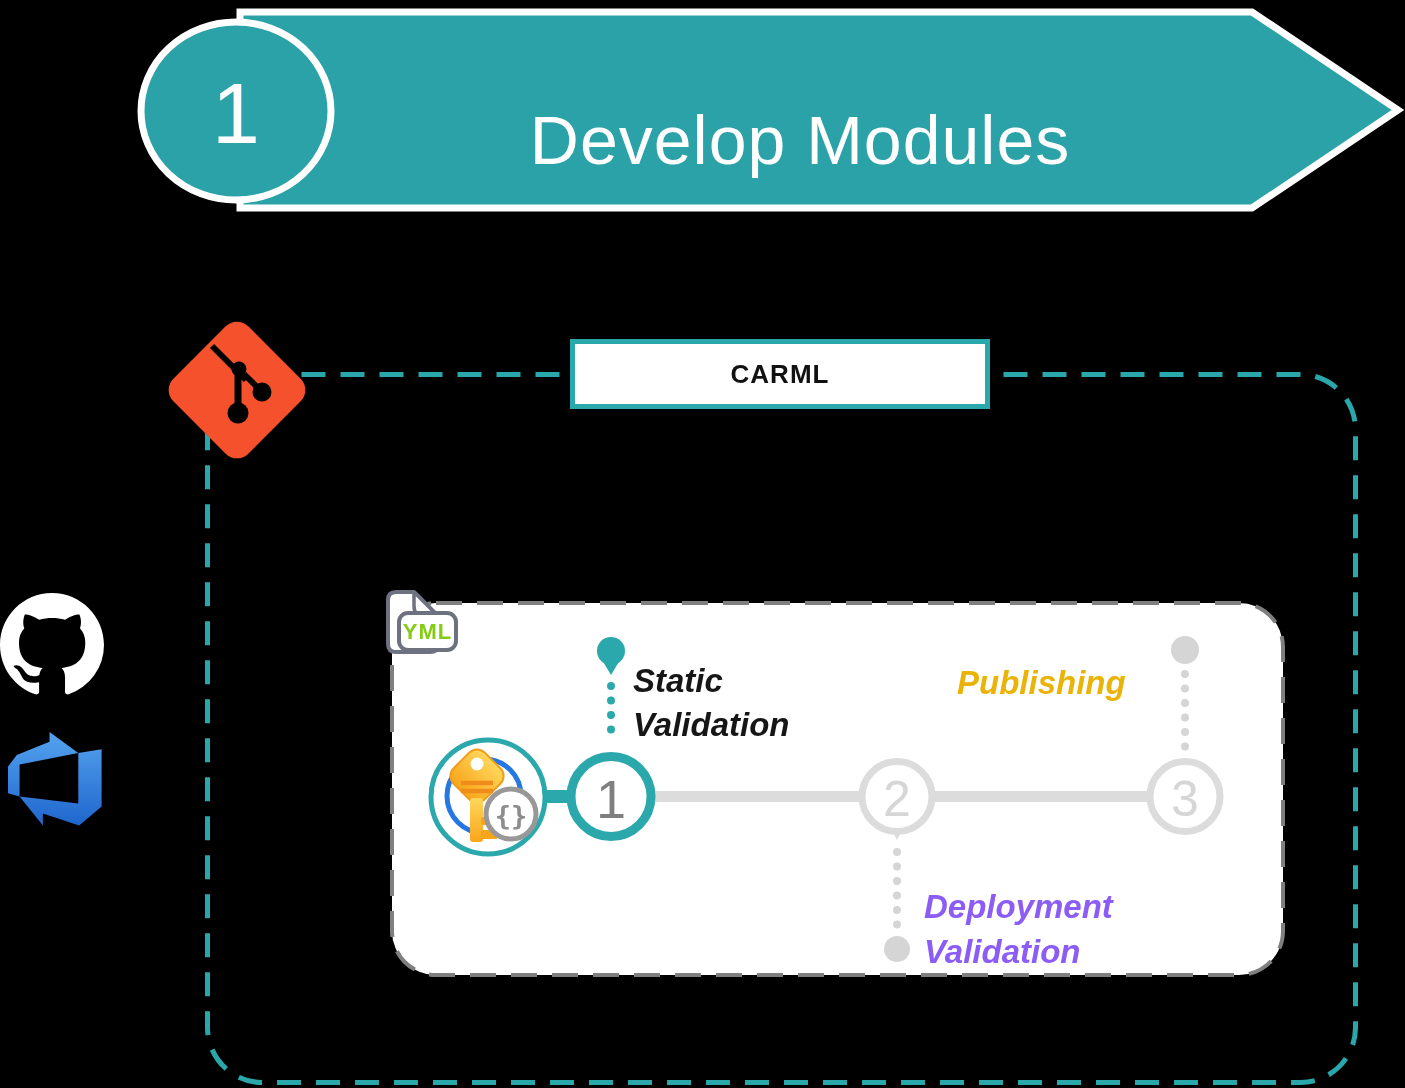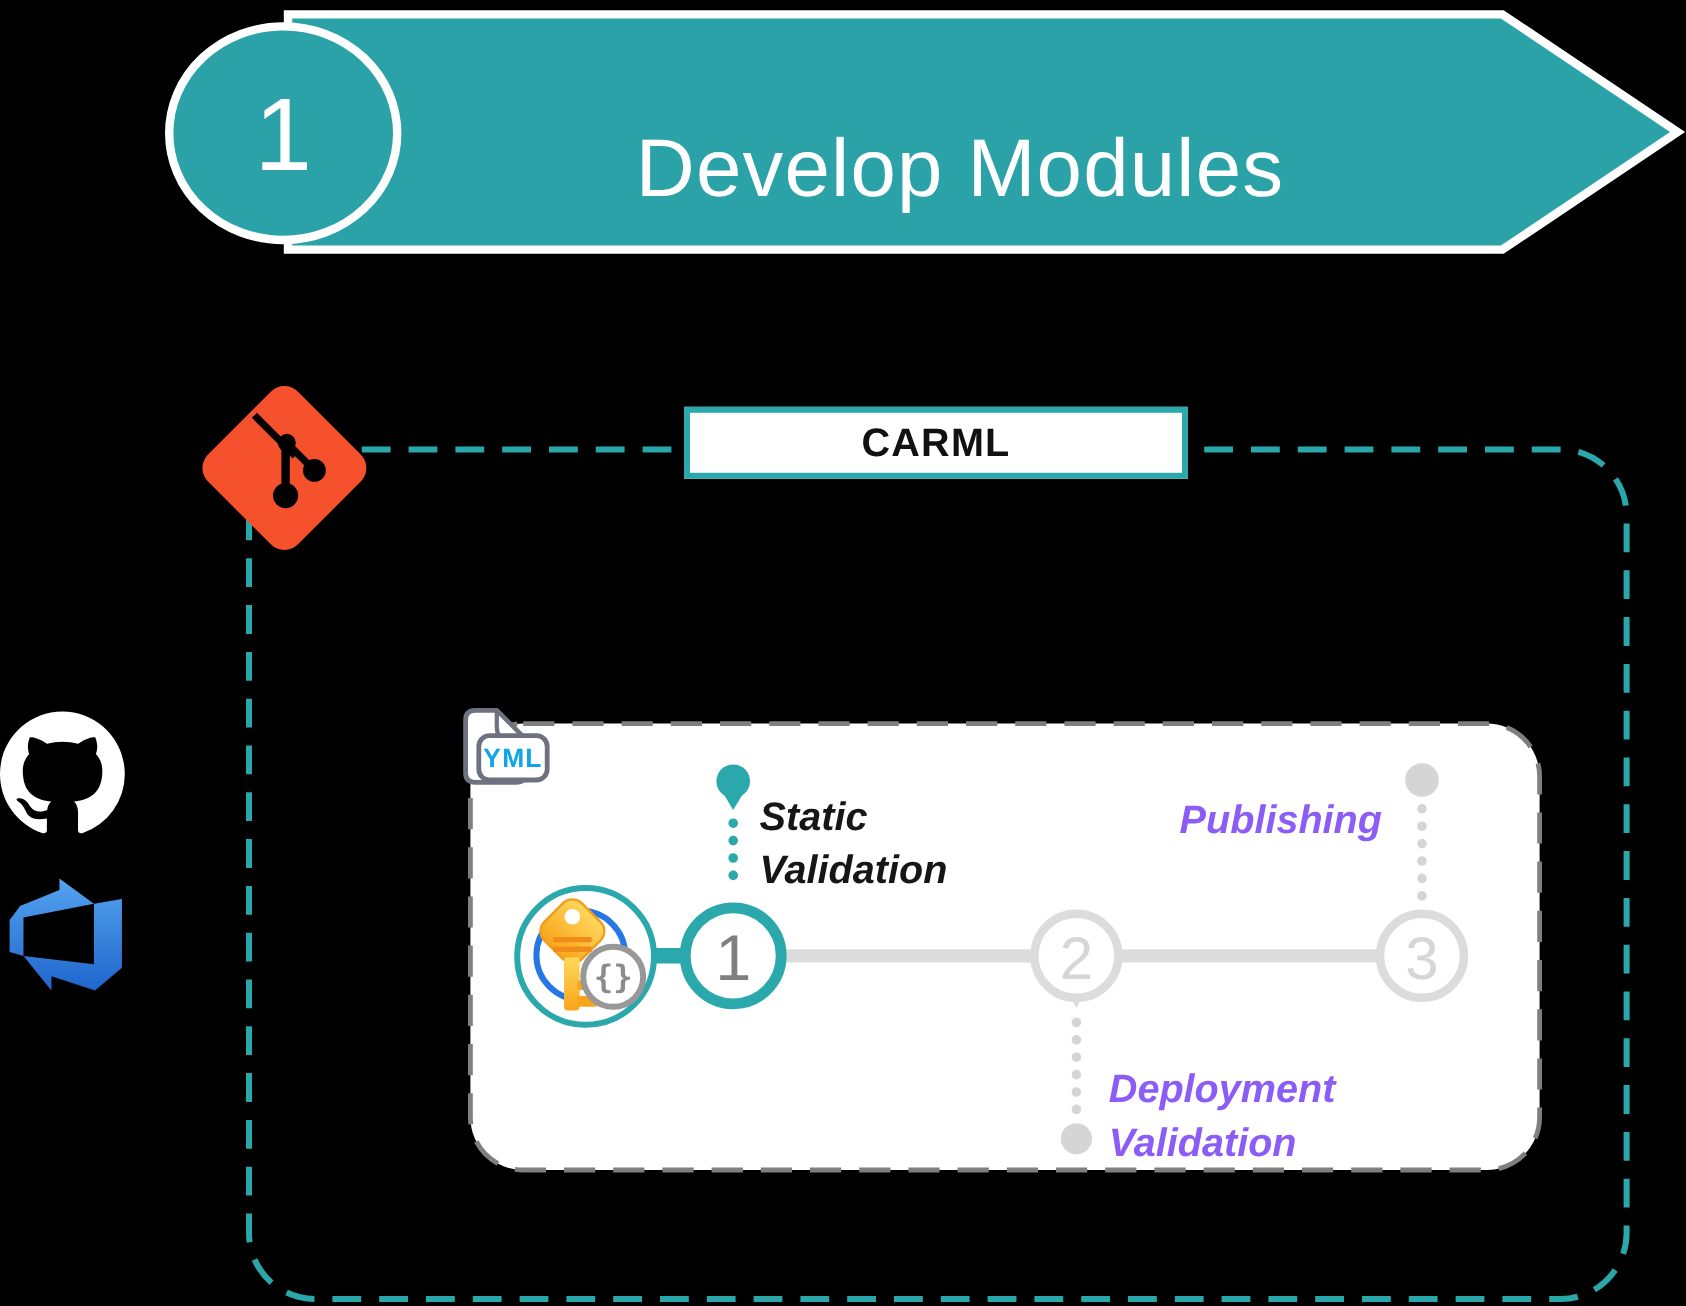--- a/index.html
+++ b/index.html
@@ -4,33 +4,33 @@
 <style>
   html,body{margin:0;padding:0;background:#000;}
   #stage{position:relative;width:1405px;height:1088px;background:#000;overflow:hidden;
          font-family:"Liberation Sans",sans-serif;}
   .abs{position:absolute;}
   .num{position:absolute;transform:translate(-50%,-50%);font-weight:300;
        font-family:"Liberation Sans",sans-serif;}
   #banner-num{color:#fff;font-size:86px;font-weight:200;}
   #banner-title{position:absolute;left:800px;top:112px;transform:translate(-50%,-50%);
        color:#fff;font-size:68px;font-weight:400;letter-spacing:1px;white-space:nowrap;margin-top:28px;}
-  #carml-box{position:absolute;left:570px;top:339px;width:420px;height:60px;
+  #carml-box{position:absolute;left:570px;top:339px;width:420px;height:70px;
        background:#fff;border:5px solid #2BA8AC;box-sizing:border-box;
        display:flex;align-items:center;justify-content:center;
-       font-size:33px;font-weight:700;color:#111;letter-spacing:1px;}
+       font-size:26px;font-weight:700;color:#111;letter-spacing:1px;}
   #step1-num{left:611px;top:799px;font-size:54px;color:#7F7F7F;}
   #step2-num{left:897px;top:799px;font-size:50px;color:#D6D6D6;}
   #step3-num{left:1185px;top:799px;font-size:50px;color:#D6D6D6;}
   .stage-label{position:absolute;font-size:33px;font-weight:700;line-height:44px;font-style:italic;}
   #static-label{left:633px;top:659px;color:#161616;}
-  #publishing-label{left:983px;top:661px;color:#8b5cf6;}
+  #publishing-label{left:957px;top:661px;color:#eab308;}
   #deploy-label{left:924px;top:884px;color:#8b5cf6;line-height:45px;}
   #yml-text{position:absolute;left:399px;top:614px;width:57px;height:36px;line-height:36px;
-       text-align:center;font-size:22px;font-weight:700;color:#0ea5e9;letter-spacing:1px;}
+       text-align:center;font-size:22px;font-weight:700;color:#84cc16;letter-spacing:1px;}
   #braces-text{position:absolute;left:511px;top:815px;transform:translate(-50%,-50%);
        font-family:"DejaVu Sans Mono",monospace;font-size:27px;font-weight:700;color:#8C8C8C;}
 </style>
 </head>
 <body>
 
 <div id="stage">
 
   <svg class="abs" width="1405" height="1088" viewBox="0 0 1405 1088">
     <defs>

